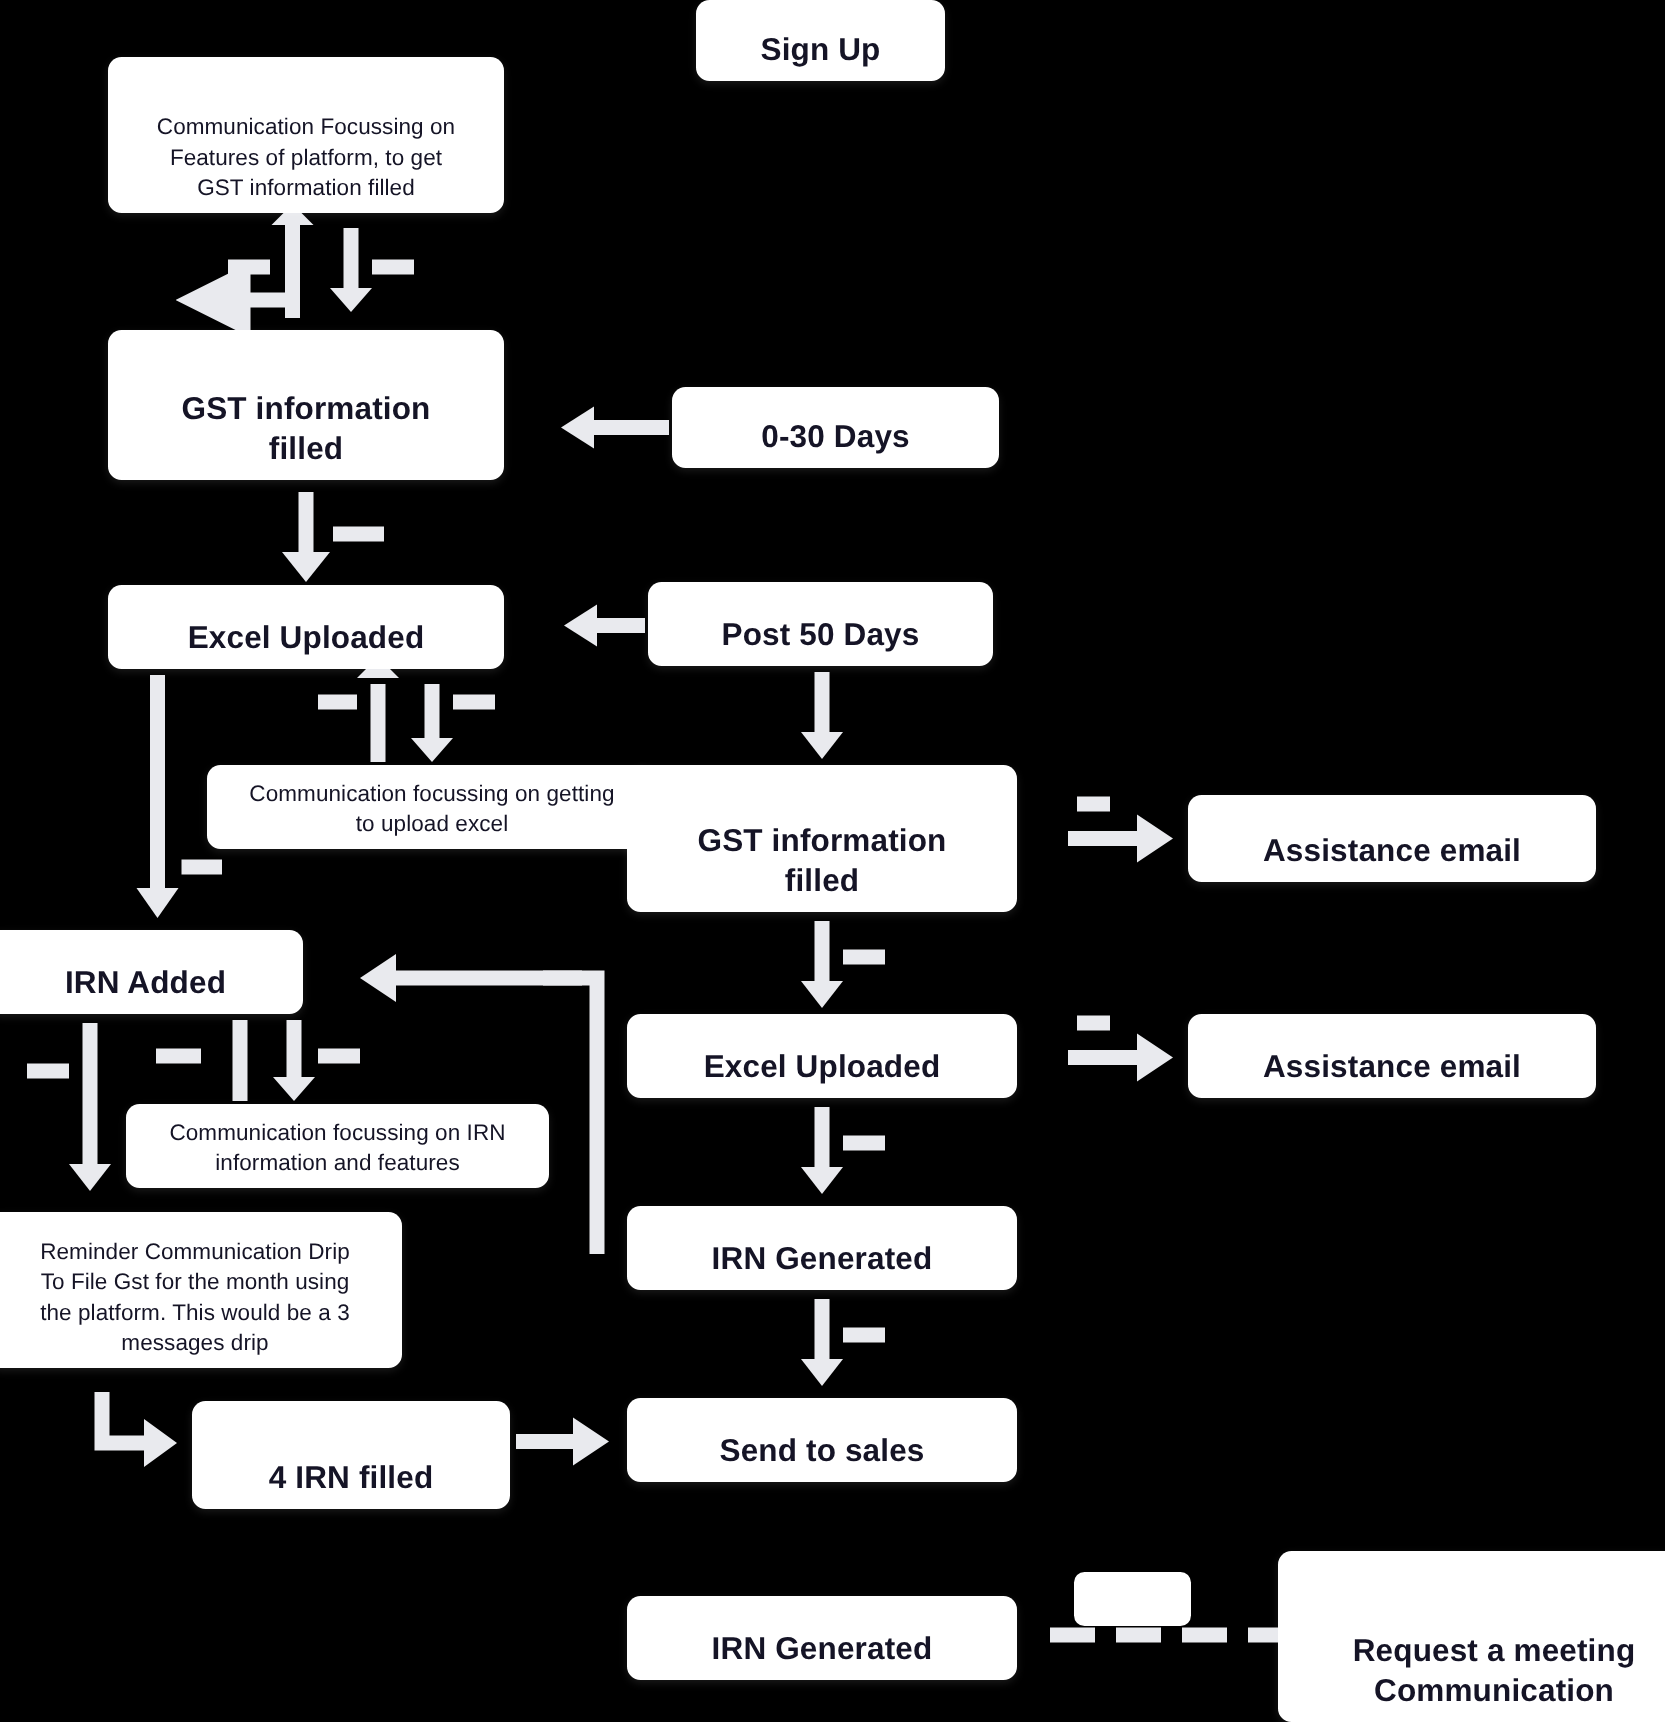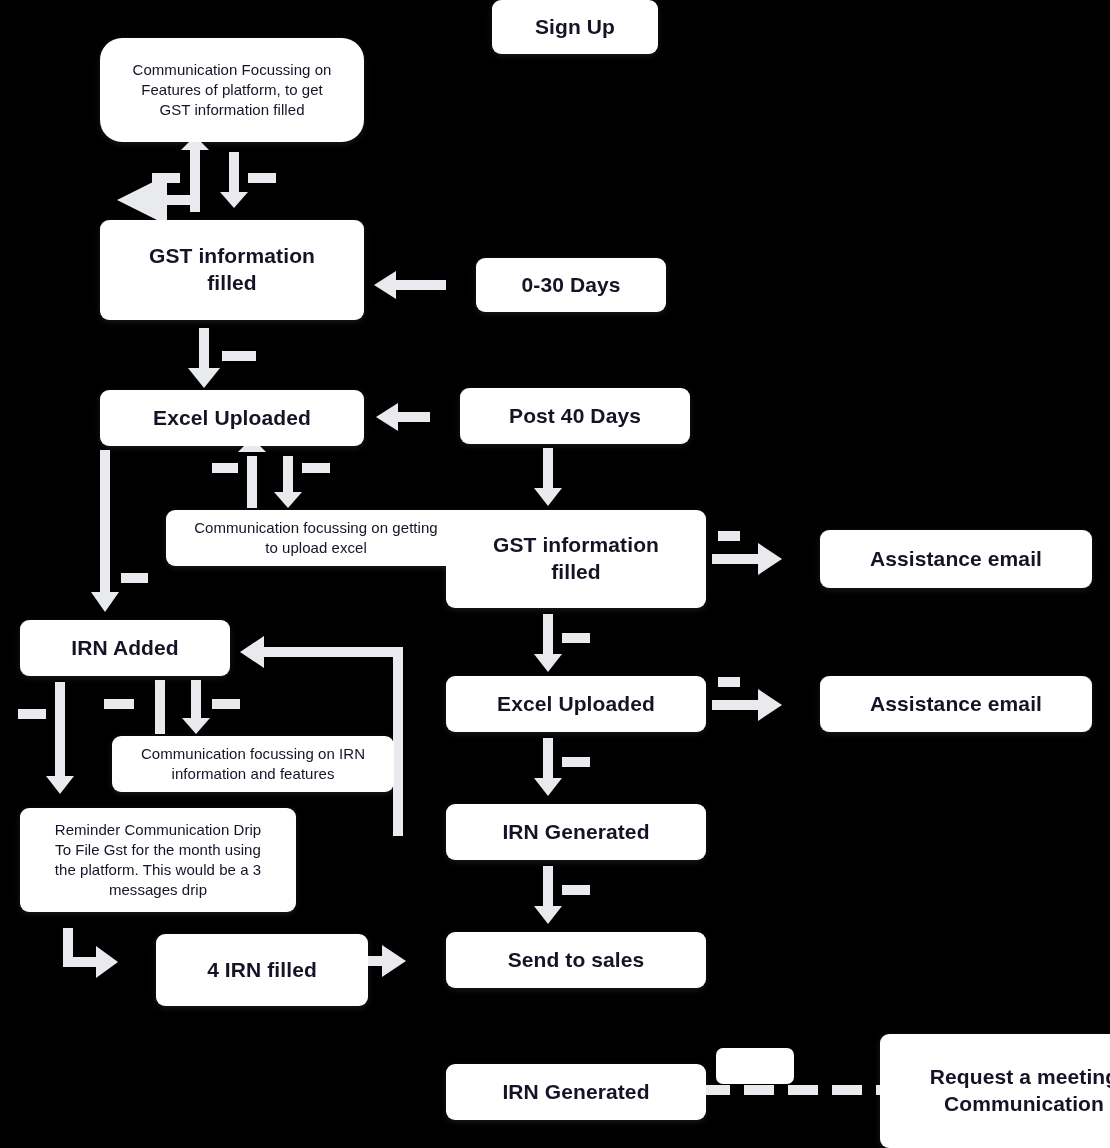--- a/index.html
+++ b/index.html
@@ -15,28 +15,27 @@
     overflow: hidden;
     font-family: "Liberation Sans", sans-serif;
   }
   .node {
     position: absolute;
     background: #ffffff;
     color: #151426;
     border-radius: 9px;
     box-sizing: border-box;
     display: flex;
-    align-items: center;
+    align-items: flex-end;
     justify-content: center;
     text-align: center;
     line-height: 1.28;
     padding: 6px 26px;
     box-shadow: 0 2px 6px rgba(255,255,255,0.10);
     z-index: 5;
-    margin-left: 28px;
   }
   .node.bold {
     font-weight: 700;
     font-size: 21px;
     letter-spacing: 0.1px;
   }
   .node.note {
     font-weight: 400;
     font-size: 15px;
     letter-spacing: 0.05px;
@@ -146,43 +145,43 @@
         <line x1="562" y1="890" x2="590" y2="890"></line>
 
         <line x1="700" y1="1090" x2="890" y2="1090" stroke-dasharray="30 14"></line>
         <polygon points="886,1074 886,1106 910,1090" fill="#e9eaee" stroke="none"></polygon>
       </g>
     </svg>
   </div>
 
   <div class="ghost" style="left:716px; top:1048px; width:78px; height:36px;"></div>
 
-  <div class="node note" style="left:72px; top:38px; width:264px; height:104px;border-radius:22px;">
+  <div class="node note" style="left:72px; top:38px; width:264px; height:104px;">
     <span>Communication Focussing on Features of platform, to get GST information filled</span>
   </div>
 
   <div class="node bold" style="left:464px; top:0px; width:166px; height:54px;">
     <span>Sign Up</span>
   </div>
 
 
   <div class="node bold" style="left:72px; top:220px; width:264px; height:100px;">
     <span>GST information filled</span>
   </div>
 
-  <div class="node bold" style="left:448px; top:258px; width:190px; height:54px;">
+  <div class="node bold" style="left:448px; top:258px; width:218px; height:54px;">
     <span>0-30 Days</span>
   </div>
 
   <div class="node bold" style="left:72px; top:390px; width:264px; height:56px;">
     <span>Excel Uploaded</span>
   </div>
 
   <div class="node bold" style="left:432px; top:388px; width:230px; height:56px;">
-    <span>Post 40 Days</span>
+    <span>Post 50 Days</span>
   </div>
 
   <div class="node note" style="left:138px; top:510px; width:300px; height:56px;">
     <span>Communication focussing on getting to upload excel</span>
   </div>
 
   <div class="node bold" style="left:418px; top:510px; width:260px; height:98px;">
     <span>GST information filled</span>
   </div>
 

